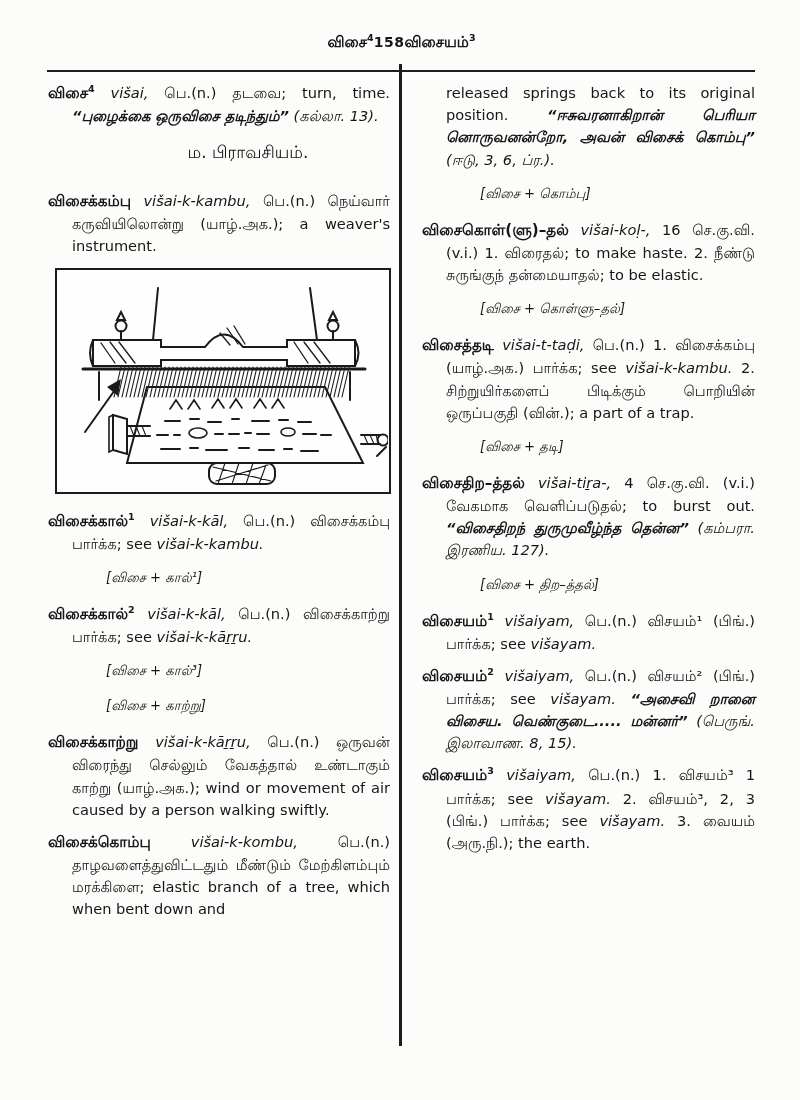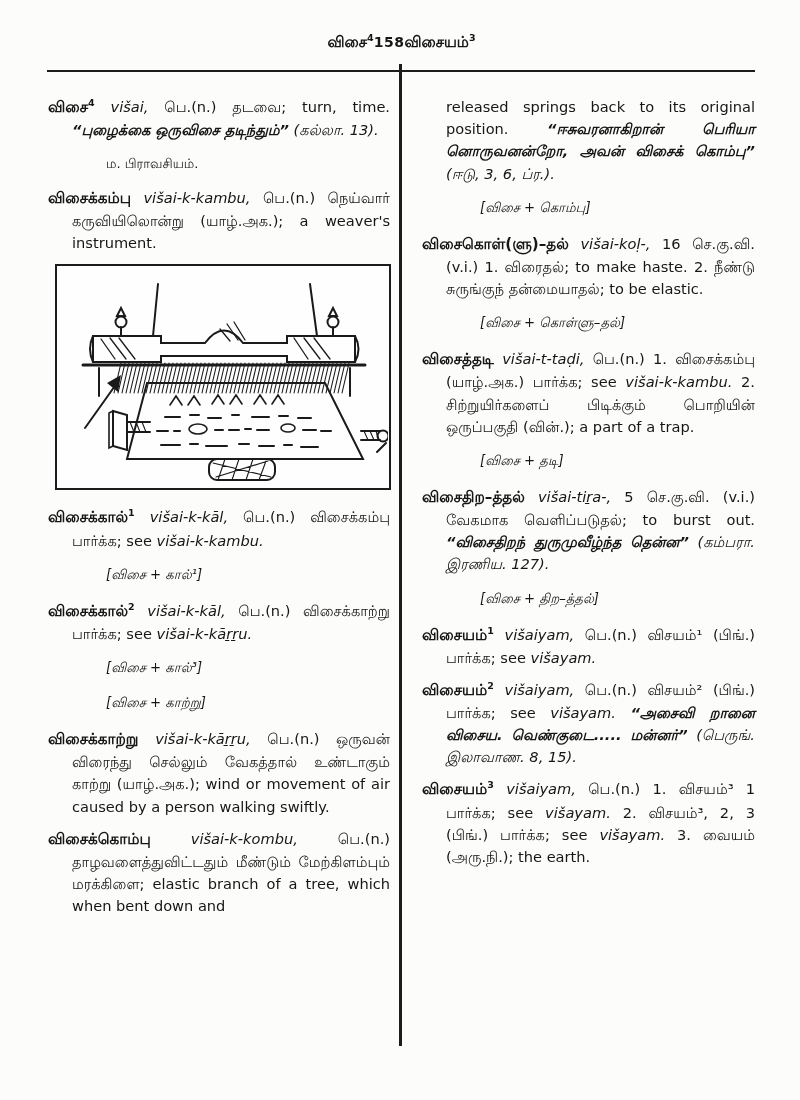--- a/index.html
+++ b/index.html
@@ -6,29 +6,29 @@
   .page{position:relative;width:800px;height:1100px;background:#fcfcfa;color:#161616;
         font-family:"DejaVu Sans","Liberation Sans",sans-serif;overflow:hidden;}
   
   .header{position:absolute;top:33px;left:48px;width:707px;display:flex;
           justify-content:center;align-items:baseline;font-weight:bold;font-size:15px;}
   .header .pageno{font-size:14px;letter-spacing:.5px;}
   .rule{position:absolute;top:70px;left:47px;width:708px;height:0;border-top:2.5px solid #1c1c1c;}
   .center-tick{position:absolute;left:399px;top:64px;width:2.5px;height:15px;background:#1c1c1c;}
   .divider{position:absolute;left:399px;top:73px;width:2.5px;height:973px;background:#1c1c1c;}
   
-  .columns{position:absolute;top:96px;left:48px;width:707px;display:flex;}
+  .columns{position:absolute;top:82px;left:48px;width:707px;display:flex;}
   .col{box-sizing:border-box;}
   .col.left{width:342px;margin-right:32px;}
   .col.right{width:333px;}
   .para{margin:0 0 10px 0;font-size:14.6px;line-height:1.52;text-align:justify;}
   .entry{padding-left:24px;text-indent:-24px;}
   .cont{padding-left:24px;}
   .etym{margin:13px 0 15px 58px;font-size:13.2px;text-align:left;}
-  .note{margin:13px 0 13px 58px;font-size:13px;text-align:left;}
+  .note{margin:13px 0 24px 58px;font-size:17px;text-align:center;}
   .run-b{font-weight:bold;font-size:15.2px;}
   .run-i{font-style:italic;text-align:right;}
   .run-bi{font-weight:bold;font-style:italic;}
   sup{font-size:9.5px;line-height:0;vertical-align:super;}
   sup.b{font-weight:bold;}
   
   .figurebox{box-sizing:border-box;margin:4px 0 16px 7px;width:336px;border:2.5px solid #1c1c1c;
              background:#fefefe;}
   .figurebox svg{display:block;}
 </style>
@@ -126,21 +126,21 @@
         <p class="para entry"><span class="run-b">விசைக்காற்று</span><span class="run-p"> </span><span class="run-i">višai-k-kāṟṟu,</span><span class="run-p"> பெ.(n.) ஒருவன் விரைந்து செல்லும் வேகத்தால் உண்டாகும் காற்று (யாழ்.அக.); wind or movement of air caused by a person walking swiftly.</span></p>
         <p class="para entry"><span class="run-b">விசைக்கொம்பு</span><span class="run-p"> </span><span class="run-i">višai-k-kombu,</span><span class="run-p"> பெ.(n.) தாழவளைத்துவிட்டதும் மீண்டும் மேற்கிளம்பும் மரக்கிளை; elastic branch of a tree, which when bent down and</span></p>
       </div>
     <div class="col right">
         <p class="para cont"><span class="run-p">released springs back to its original position. </span><span class="run-bi">“ஈசுவரனாகிறான் பெரியா னொருவனன்றோ, அவன் விசைக் கொம்பு”</span><span class="run-i"> (ஈடு, 3, 6, ப்ர.).</span></p>
         <p class="para etym"><span class="run-i">[விசை + கொம்பு]</span></p>
         <p class="para entry"><span class="run-b">விசைகொள்(ளு)–தல்</span><span class="run-p">  </span><span class="run-i">višai-koḷ-,</span><span class="run-p"> 16 செ.கு.வி. (v.i.) 1. விரைதல்; to make haste. 2. நீண்டு சுருங்குந் தன்மையாதல்; to be elastic.</span></p>
         <p class="para etym"><span class="run-i">[விசை + கொள்ளு–தல்]</span></p>
         <p class="para entry"><span class="run-b">விசைத்தடி</span><span class="run-p"> </span><span class="run-i">višai-t-taḍi,</span><span class="run-p"> பெ.(n.) 1. விசைக்கம்பு (யாழ்.அக.) பார்க்க; see </span><span class="run-i">višai-k-kambu.</span><span class="run-p"> 2. சிற்றுயிர்களைப் பிடிக்கும் பொறியின் ஒருப்பகுதி (வின்.); a part of a trap.</span></p>
         <p class="para etym"><span class="run-i">[விசை + தடி]</span></p>
-        <p class="para entry"><span class="run-b">விசைதிற–த்தல்</span><span class="run-p"> </span><span class="run-i">višai-tiṟa-,</span><span class="run-p"> 5 செ.கு.வி. (v.i.) வேகமாக வெளிப்படுதல்; to burst out. </span><span class="run-bi">“விசைதிறந் துருமுவீழ்ந்த தென்ன”</span><span class="run-i"> (கம்பரா. இரணிய. 127).</span></p>
+        <p class="para entry"><span class="run-b">விசைதிற–த்தல்</span><span class="run-p"> </span><span class="run-i">višai-tiṟa-,</span><span class="run-p"> 4 செ.கு.வி. (v.i.) வேகமாக வெளிப்படுதல்; to burst out. </span><span class="run-bi">“விசைதிறந் துருமுவீழ்ந்த தென்ன”</span><span class="run-i"> (கம்பரா. இரணிய. 127).</span></p>
         <p class="para etym"><span class="run-i">[விசை + திற–த்தல்]</span></p>
         <p class="para entry"><span class="run-b">விசையம்</span><sup class="b">1</sup><span class="run-p"> </span><span class="run-i">višaiyam,</span><span class="run-p"> பெ.(n.) விசயம்¹ (பிங்.) பார்க்க; see </span><span class="run-i">višayam.</span></p>
         <p class="para entry"><span class="run-b">விசையம்</span><sup class="b">2</sup><span class="run-p"> </span><span class="run-i">višaiyam,</span><span class="run-p"> பெ.(n.) விசயம்² (பிங்.) பார்க்க; see </span><span class="run-i">višayam. </span><span class="run-bi">“அசைவி றானை விசைய. வெண்குடை..... மன்னர்”</span><span class="run-i"> (பெருங். இலாவாண. 8, 15).</span></p>
         <p class="para entry"><span class="run-b">விசையம்</span><sup class="b">3</sup><span class="run-p"> </span><span class="run-i">višaiyam,</span><span class="run-p"> பெ.(n.) 1. விசயம்³ 1 பார்க்க; see </span><span class="run-i">višayam.</span><span class="run-p"> 2. விசயம்³, 2, 3 (பிங்.) பார்க்க; see </span><span class="run-i">višayam.</span><span class="run-p"> 3. வையம் (அரு.நி.); the earth.</span></p>
       </div>
   </div>
 
 </div>
 
 </body></html>

